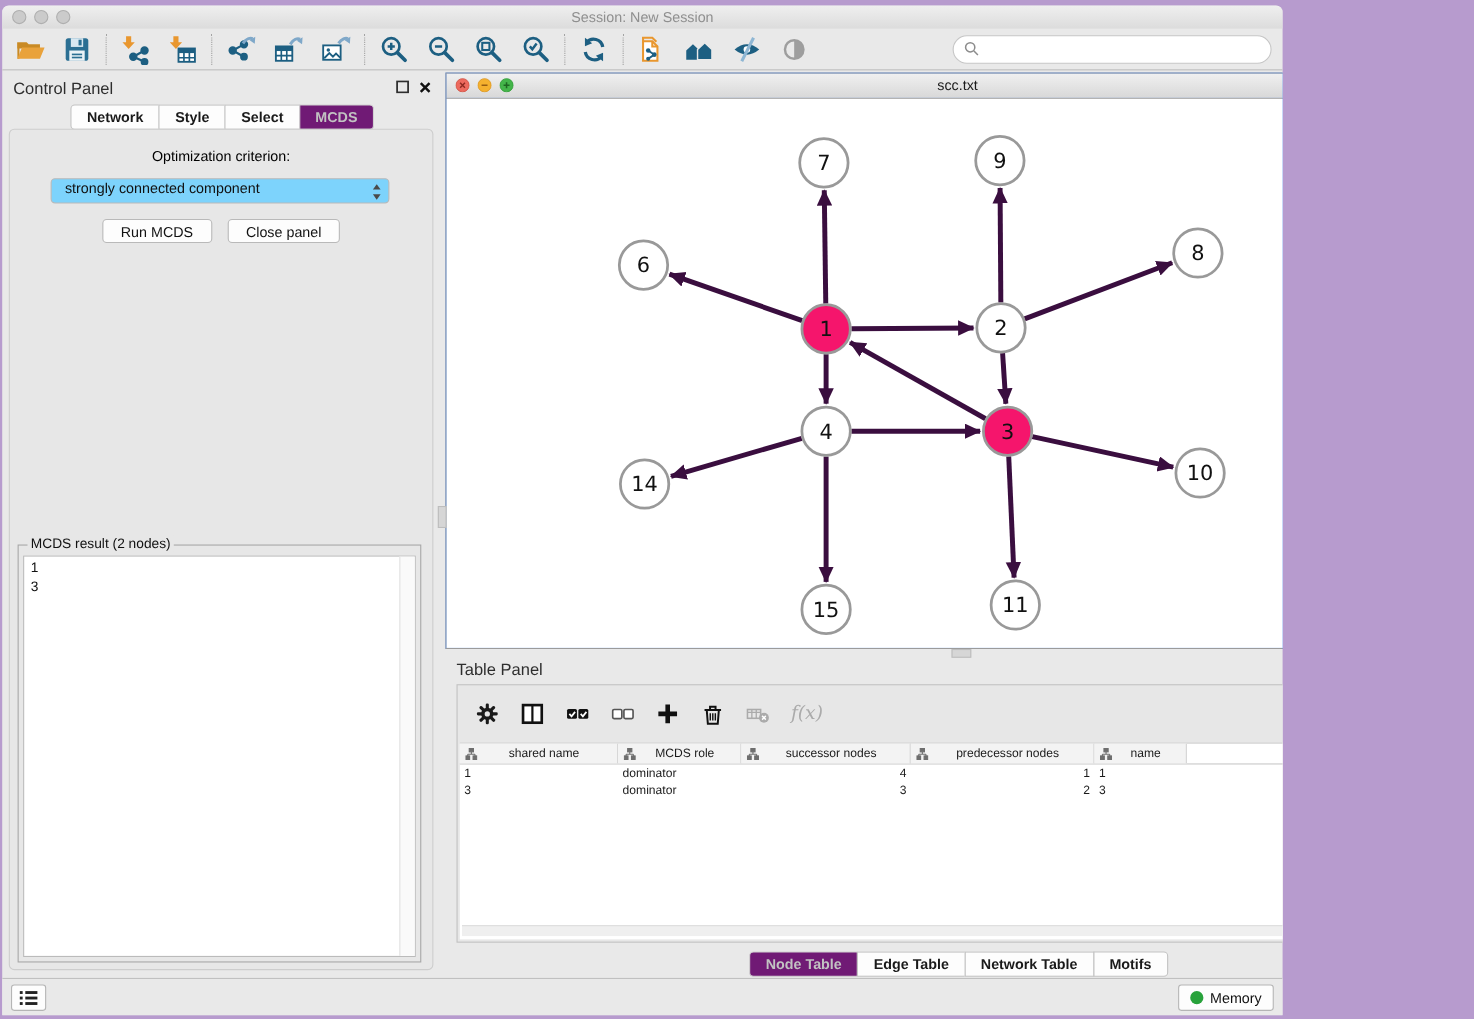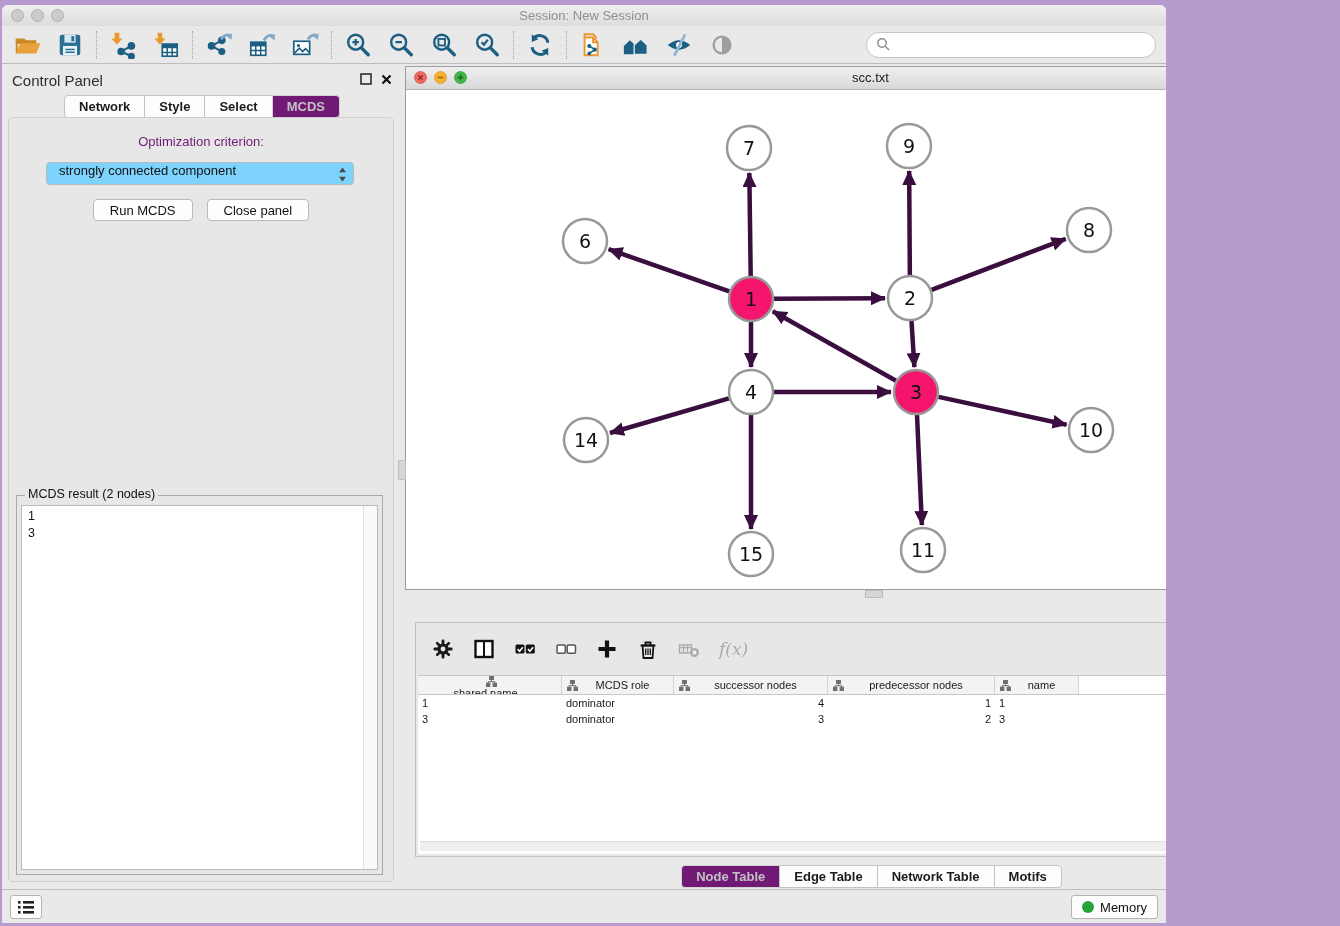--- a/index.html
+++ b/index.html
@@ -26,21 +26,21 @@
   .panel-head{position:relative;height:24px;}
   .panel-title{position:absolute;left:10px;top:4px;font-size:15px;color:#2E2E2E;}
   .panel-head-icons{position:absolute;right:10px;top:5px;display:flex;gap:9px;align-items:center;}
   .tabs-row{display:flex;justify-content:center;}
   .tab{height:21px;line-height:21px;padding:0 14px;background:#FDFDFD;border:1px solid #C3C3C3;font-size:13px;font-weight:600;color:#1A1A1A;margin-left:-1px;box-sizing:content-box;}
   .tab:first-child{border-radius:4px 0 0 4px;margin-left:0;}
   .tab:last-child{border-radius:0 4px 4px 0;}
   .tab.active{background:#701a75;color:#C2C2C2;border-color:#D2D2D2;}
   #cp-tabs{position:absolute;top:27px;left:0;right:0;}
   #cp-panel{position:absolute;left:6px;right:8px;top:49px;bottom:8px;background:#E7E7E7;border:1px solid #CDCDCD;border-radius:5px;}
-  #opt-label{margin-top:16px;text-align:center;font-size:13px;color:#701a75;}
+  #opt-label{margin-top:16px;text-align:center;font-size:13px;color:#000000;}
   #criterion-select{position:absolute;left:37px;right:39px;top:44px;height:23px;background:#7dd3fc;border:1px solid #B9B9B9;border-radius:4px;display:flex;align-items:flex-start;padding-left:12px;font-size:13px;color:#111;box-sizing:border-box;}
   #criterion-select .chev{position:absolute;right:6px;top:3px;}
   #cp-buttons{position:absolute;top:81px;left:0;right:0;display:flex;justify-content:center;gap:14px;}
   .mac-btn{height:22px;background:#FDFDFD;border:1px solid #B9B9B9;border-radius:4px;font-size:13px;color:#111;padding:0 16px;display:flex;align-items:center;font-family:"Liberation Sans",sans-serif;}
   #mcds-fieldset{position:absolute;left:7px;right:10px;top:377px;bottom:6px;border:1px solid #A8A8A8;background:#E7E7E7;}
   #mcds-legend{position:absolute;top:-9px;left:8px;background:#E7E7E7;padding:0 3px;font-size:12.5px;color:#111;}
   #mcds-result-box{position:absolute;left:4px;right:4px;top:9px;bottom:4px;background:#fff;border:1px solid #BBB;}
   #mcds-result-text{position:absolute;left:0;top:0;right:14px;bottom:0;padding:2px 6px;font-size:12.5px;line-height:17px;color:#111;white-space:pre-line;}
   #mcds-scrollbar{position:absolute;right:0;top:0;bottom:0;width:13px;background:#FAFAFA;border-left:1px solid #E2E2E2;}
 
@@ -358,20 +358,31 @@
           <circle cx="517" cy="460" r="22" fill="#FFFFFF" stroke="#999999" stroke-width="2.5"></circle>
           <text x="517" y="460" text-anchor="middle" dy="0.35em" font-size="19" fill="#111">11</text>
         </svg>
     </div>
   </div>
 
   <div class="grip-v"></div>
   <div class="grip-h"></div>
 
   <div id="table-panel">
+    <div class="panel-head">
+      <span class="panel-title">Table Panel</span>
+      <span class="panel-head-icons">
+        <svg width="12" height="12" viewBox="0 0 12 12">
+          <rect x="1" y="1" width="10" height="10" fill="none" stroke="#2E2E2E" stroke-width="1.6"></rect>
+        </svg>
+        <svg width="11" height="11" viewBox="0 0 11 11">
+          <path d="M1.5 1.5 9.5 9.5 M9.5 1.5 1.5 9.5" stroke="#111" stroke-width="2.2"></path>
+        </svg>
+      </span>
+    </div>
     <div id="tp-container">
       <div id="tp-toolbar">
         <span>
           <svg class="i22" viewBox="0 0 22 22">
             <g fill="#1A1A1A">
               <rect x="9.6" y="1.5" width="2.8" height="19" rx="1.2"></rect>
               <rect x="9.6" y="1.5" width="2.8" height="19" rx="1.2" transform="rotate(45 11 11)"></rect>
               <rect x="9.6" y="1.5" width="2.8" height="19" rx="1.2" transform="rotate(90 11 11)"></rect>
               <rect x="9.6" y="1.5" width="2.8" height="19" rx="1.2" transform="rotate(135 11 11)"></rect>
             </g>
@@ -417,21 +428,21 @@
             <rect x="1.5" y="7" width="12" height="8" fill="none" stroke="#ABABAB" stroke-width="1.4"></rect>
             <path d="M1.5 9.6h12M5.5 7v8M9.5 7v8" stroke="#ABABAB" stroke-width="1.2"></path>
             <circle cx="16.5" cy="14.5" r="4.5" fill="#ABABAB"></circle>
             <path d="M14.8 12.8l3.4 3.4M18.2 12.8l-3.4 3.4" stroke="#fff" stroke-width="1.3"></path>
           </svg>
         </span>
         <span class="fx">f(x)</span>
       </div>
       <div id="tp-table">
         <div id="table-header">
-            <div class="th" style="width: 144px; flex-direction: column;">
+            <div class="th" style="width: 144px;">
               <svg class="th-ico" viewBox="0 0 11 11">
                 <g fill="#6E6E6E" stroke="#6E6E6E" stroke-width="1">
                   <rect x="3.6" y="0.5" width="3.8" height="3"></rect>
                   <path d="M5.5 3.5v2.2M2.2 5.7h6.6M2.2 5.7v1.5M8.8 5.7v1.5" fill="none"></path>
                   <rect x="0.5" y="7.2" width="3.4" height="3.3"></rect>
                   <rect x="7.1" y="7.2" width="3.4" height="3.3"></rect>
                 </g>
               </svg>
               <span class="th-label">shared name</span>
             </div>

